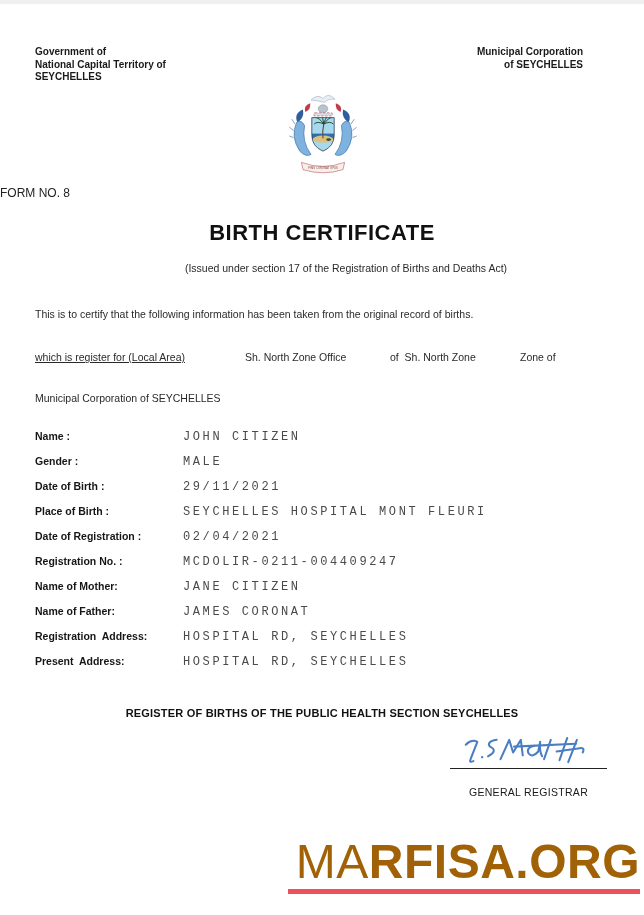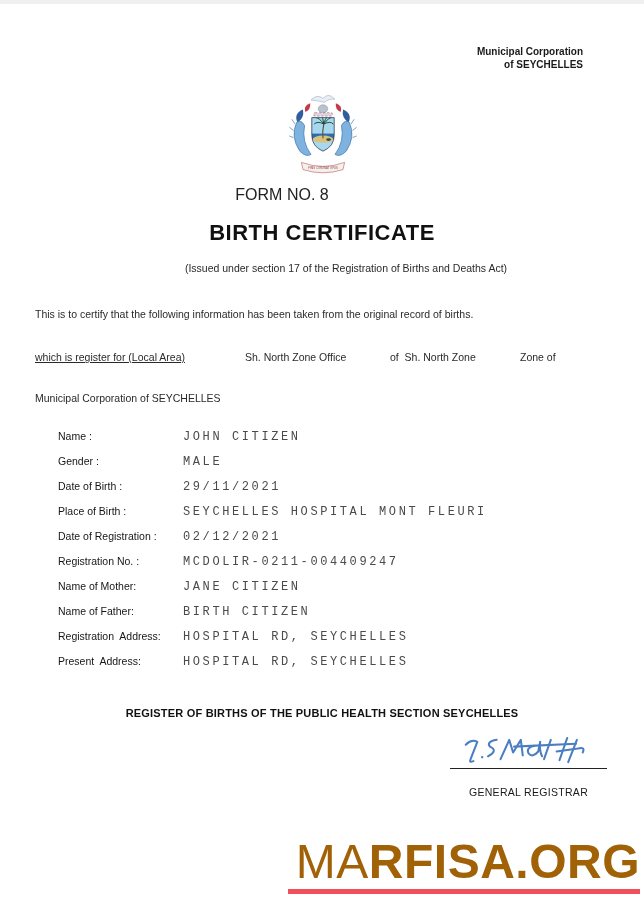--- a/index.html
+++ b/index.html
@@ -12,54 +12,59 @@
     overflow:hidden;
   }
   .top-strip{position:absolute;left:0;top:0;width:644px;height:4px;background:#f0f0f0;}
   
   .hdr{position:absolute;top:46px;font-size:10px;font-weight:bold;line-height:12.5px;color:#1a1a1a;}
   .hdr-left{left:35px;text-align:left;}
   .hdr-right{right:61px;text-align:right;}
   
   .emblem{position:absolute;left:287px;top:92px;width:72px;height:88px;}
   
-  .form-no{position:absolute;left:0;top:186px;width:564px;text-align:center;font-size:16px;color:#222;}
+  .form-no{position:absolute;left:0;top:186px;width:564px;font-size:12px;color:#222;}
   .title{position:absolute;left:0;top:220px;width:644px;text-align:center;font-size:22px;font-weight:bold;letter-spacing:.5px;color:#111;}
   .subtitle{position:absolute;left:0;top:262px;width:628px;text-align:center;font-size:10.5px;color:#2a2a2a;margin-left:32px;}
   .certify{position:absolute;left:35px;top:308px;width:574px;font-size:10.5px;color:#2a2a2a;}
   
   .regline{position:absolute;top:351px;left:0;width:644px;font-size:10.5px;color:#2a2a2a;}
   .regline span{position:absolute;white-space:pre;}
   .reg-p1{left:35px;text-decoration:underline;}
   .reg-p2{left:245px;}
   .reg-p3{left:390px;}
   .reg-p4{left:520px;}
   .municipal{position:absolute;left:35px;top:392px;font-size:10.5px;color:#2a2a2a;}
   
   .fields{position:absolute;left:35px;top:430px;width:574px;}
   .frow{position:relative;height:25px;}
-  .flabel{position:absolute;left:0;top:0;width:150px;font-size:10.5px;font-weight:normal;color:#161616;white-space:pre;margin-left:23px;}
+  .flabel{position:absolute;left:0;top:0;width:150px;font-size:10.5px;font-weight:bold;color:#161616;white-space:pre;}
   .fvalue{position:absolute;left:148px;top:0;font-family:"Liberation Mono","DejaVu Sans Mono",monospace;font-size:12px;letter-spacing:2.6px;color:#4a4a4a;white-space:pre;}
   .register-statement{position:absolute;left:0;top:707px;width:644px;text-align:center;font-size:11px;font-weight:bold;color:#111;letter-spacing:.2px;}
   
   .signature{position:absolute;left:458px;top:733px;width:145px;height:35px;}
   .registrar{position:absolute;left:450px;top:768px;width:157px;border-top:1.5px solid #222;padding-top:17px;text-align:center;font-size:10.5px;color:#1a1a1a;letter-spacing:.3px;}
   
   .logo{position:absolute;left:288px;top:838px;width:352px;text-align:right;}
   .logo-text{font-size:48px;line-height:48px;color:#a16207;letter-spacing:.5px;}
   .logo-light{font-weight:400;}
   .logo-bold{font-weight:700;}
   .logo-underline{margin-top:3px;height:5px;background:#f04f5c;width:100%;}
 </style>
 </head>
 <body>
 
 <div class="page">
   <div class="top-strip"></div>
 
+  <div class="hdr hdr-left">
+    <div>Government of</div>
+    <div>National Capital Territory of</div>
+    <div>SEYCHELLES</div>
+  </div>
 
   <div class="hdr hdr-right">
     <div>Municipal Corporation</div>
     <div>of SEYCHELLES</div>
   </div>
 
   <div class="emblem">
     <svg width="72" height="88" viewBox="0 0 90 110" xmlns="http://www.w3.org/2000/svg">
       <defs>
         <clipPath id="shieldClip">
@@ -125,33 +130,33 @@
     <div class="frow">
       <span class="flabel">Date of Birth :</span>
       <span class="fvalue">29/11/2021</span>
     </div>
     <div class="frow">
       <span class="flabel">Place of Birth :</span>
       <span class="fvalue">SEYCHELLES HOSPITAL MONT FLEURI</span>
     </div>
     <div class="frow">
       <span class="flabel">Date of Registration :</span>
-      <span class="fvalue">02/12/2021</span>
+      <span class="fvalue">02/04/2021</span>
     </div>
     <div class="frow">
       <span class="flabel">Registration No. :</span>
       <span class="fvalue">MCDOLIR-0211-004409247</span>
     </div>
     <div class="frow">
       <span class="flabel">Name of Mother:</span>
       <span class="fvalue">JANE CITIZEN</span>
     </div>
     <div class="frow">
       <span class="flabel">Name of Father:</span>
-      <span class="fvalue">BIRTH CITIZEN</span>
+      <span class="fvalue">JAMES CORONAT</span>
     </div>
     <div class="frow">
       <span class="flabel">Registration  Address:</span>
       <span class="fvalue">HOSPITAL RD, SEYCHELLES</span>
     </div>
     <div class="frow">
       <span class="flabel">Present  Address:</span>
       <span class="fvalue">HOSPITAL RD, SEYCHELLES</span>
     </div>
   </div>

